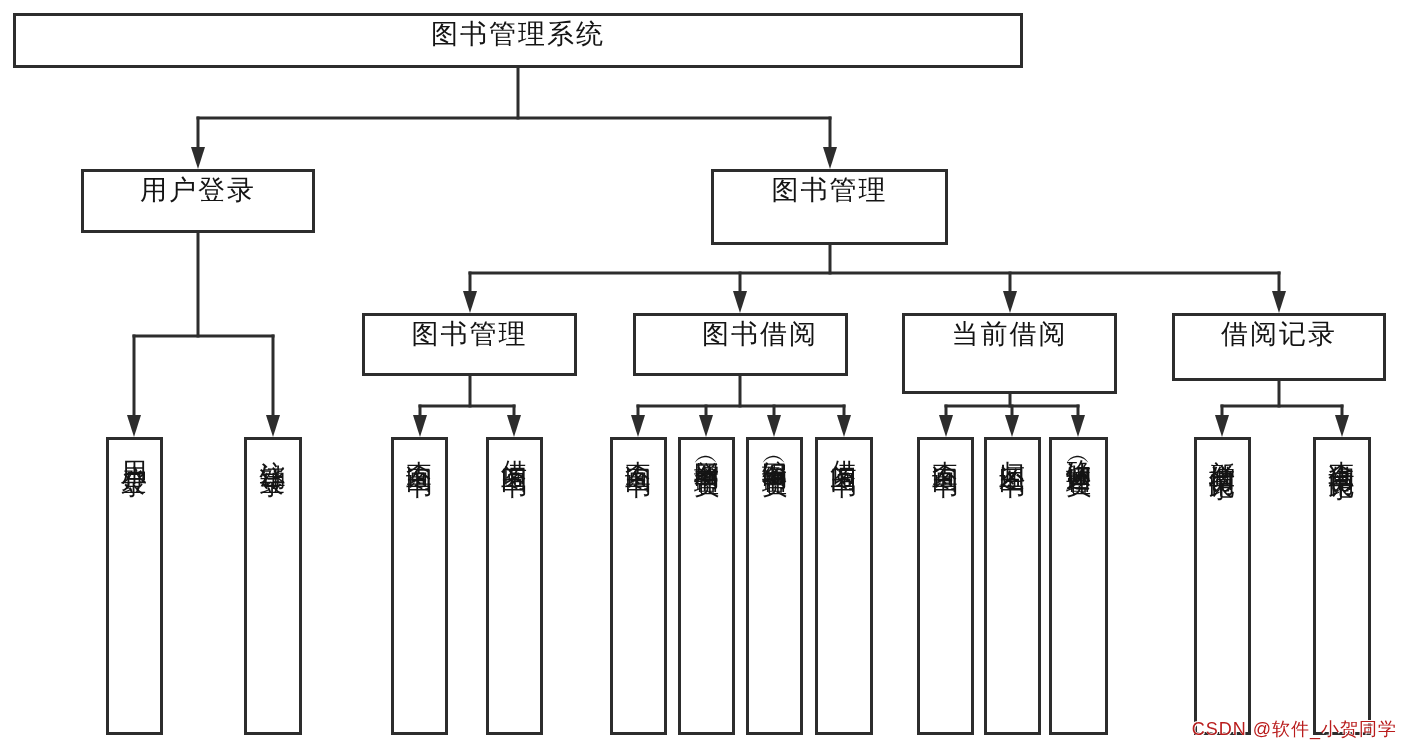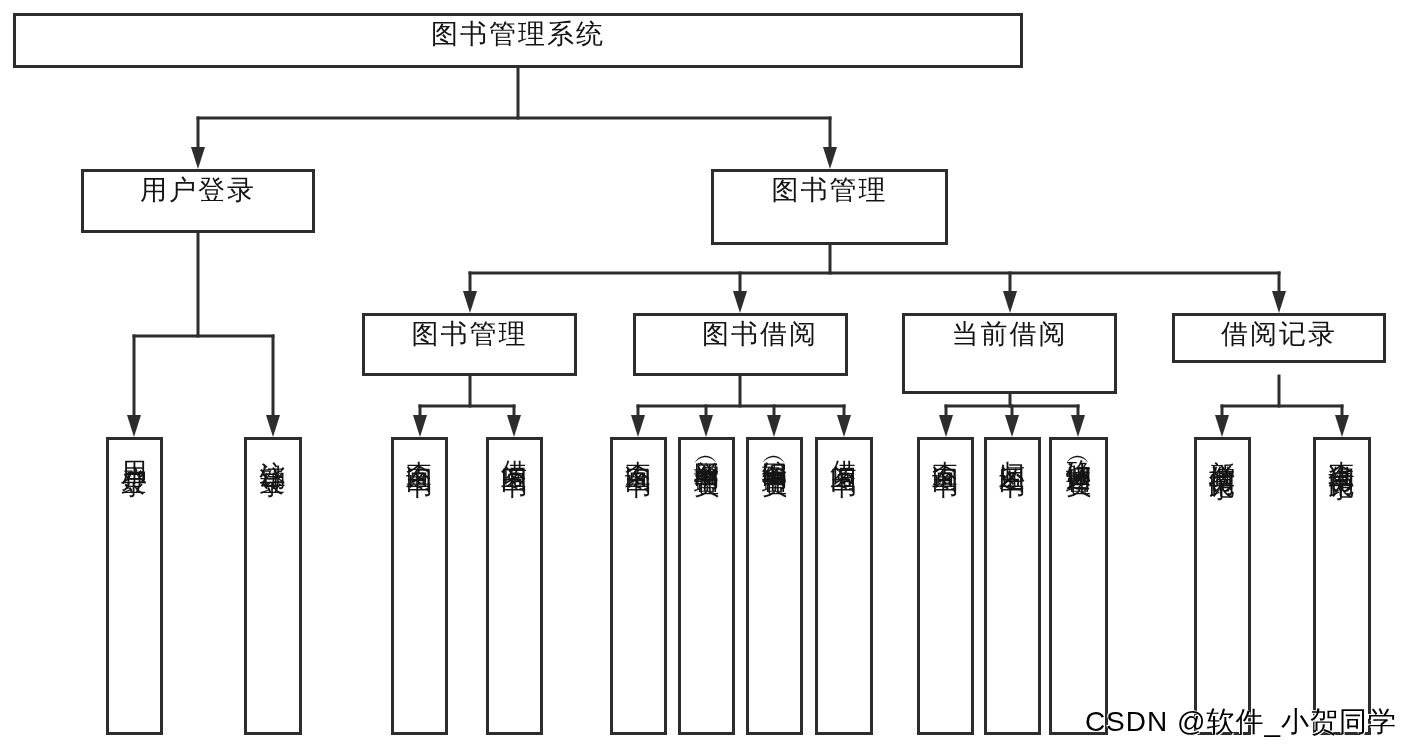--- a/index.html
+++ b/index.html
@@ -36,22 +36,22 @@
     text-orientation: mixed;
     font-size: 26px;
     line-height: 1;
     letter-spacing: 4px;
     white-space: nowrap;
   }
   .watermark {
     position: absolute;
     right: 8px;
     bottom: 6px;
-    font-size: 28px;
-    color: #000000;
+    font-size: 18px;
+    color: #b91c1c;
     text-shadow: 1px 1px 0 #ffffff, -1px -1px 0 #ffffff;
     letter-spacing: 1px;
     white-space: nowrap;
     z-index: 6;
   }
 </style>
 </head>
 <body>
 
 <div class="canvas">
@@ -149,21 +149,21 @@
 
   <div class="box" style="left:362px; top:313px; width:215px; height:63px;">
     <span class="h-label">图书管理</span>
   </div>
   <div class="box" style="left:633px; top:313px; width:215px; height:63px;padding-left:39px;">
     <span class="h-label">图书借阅</span>
   </div>
   <div class="box" style="left:902px; top:313px; width:215px; height:81px;">
     <span class="h-label">当前借阅</span>
   </div>
-  <div class="box" style="left:1172px; top:313px; width:214px; height:50px;">
+  <div class="box" style="left:1172px; top:313px; width:214px; height:68px;">
     <span class="h-label">借阅记录</span>
   </div>
 
   <div class="box" style="left:106px; top:437px; width:57px; height:298px;">
     <span class="v-label">用户登录</span>
   </div>
   <div class="box" style="left:244px; top:437px; width:58px; height:298px;">
     <span class="v-label">注销登录</span>
   </div>
   <div class="box" style="left:391px; top:437px; width:57px; height:298px;">

